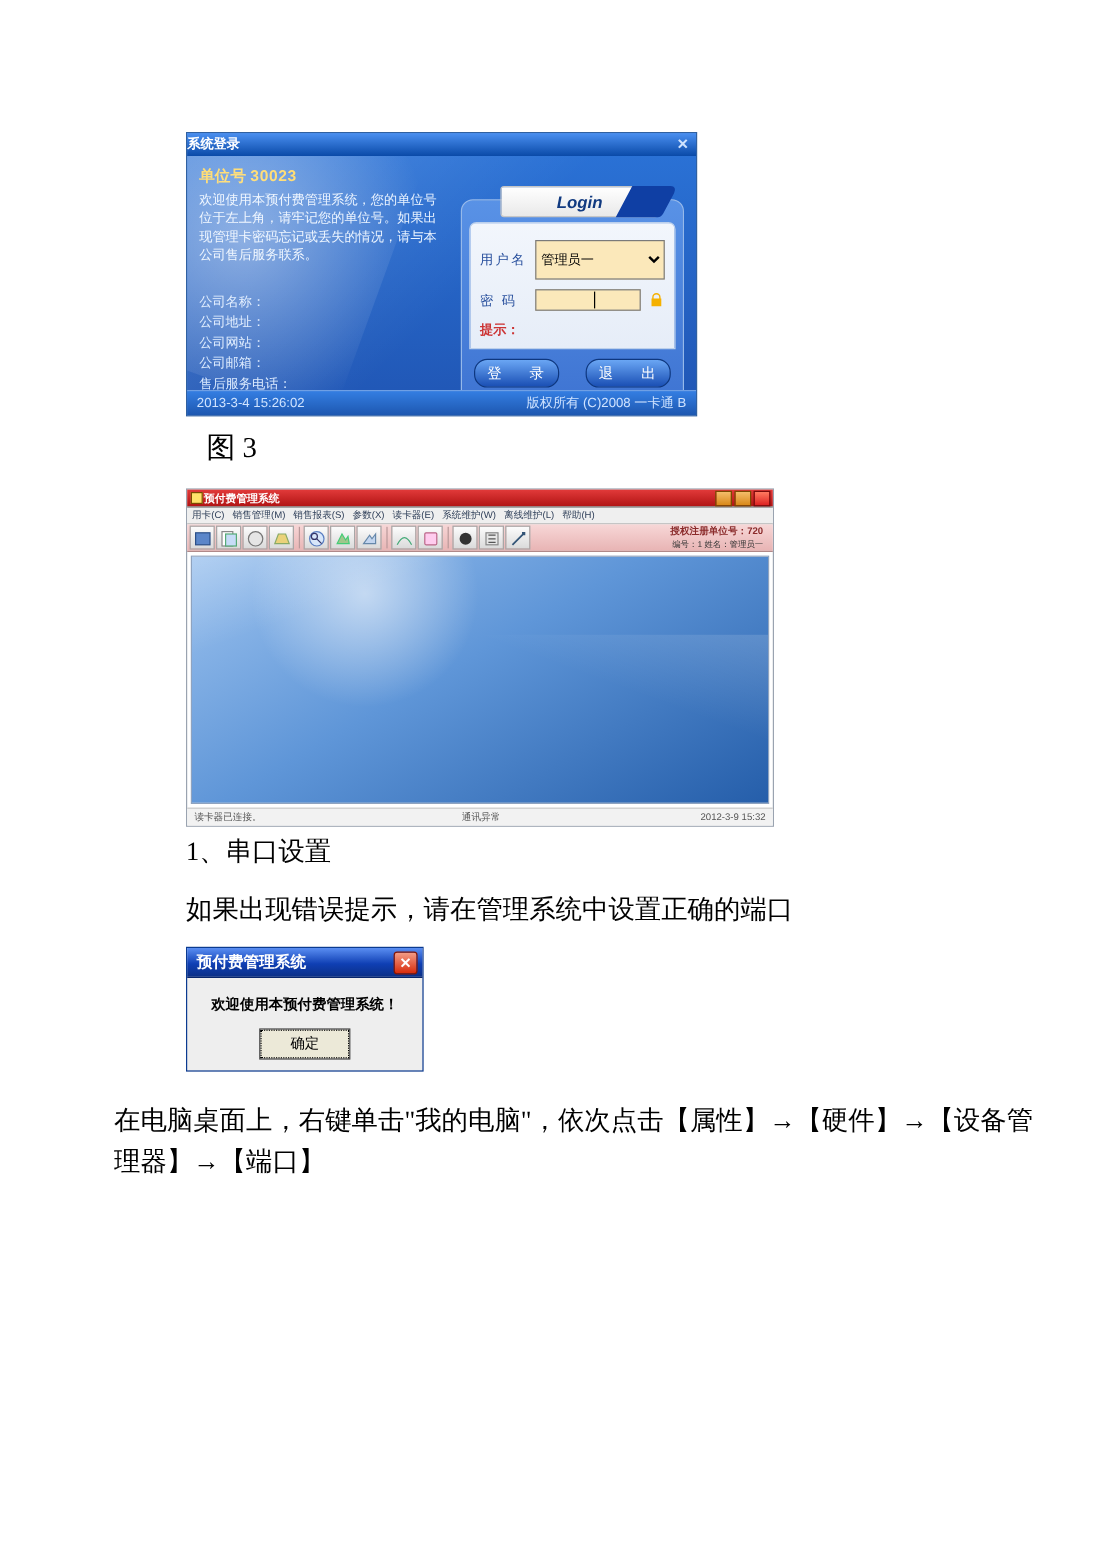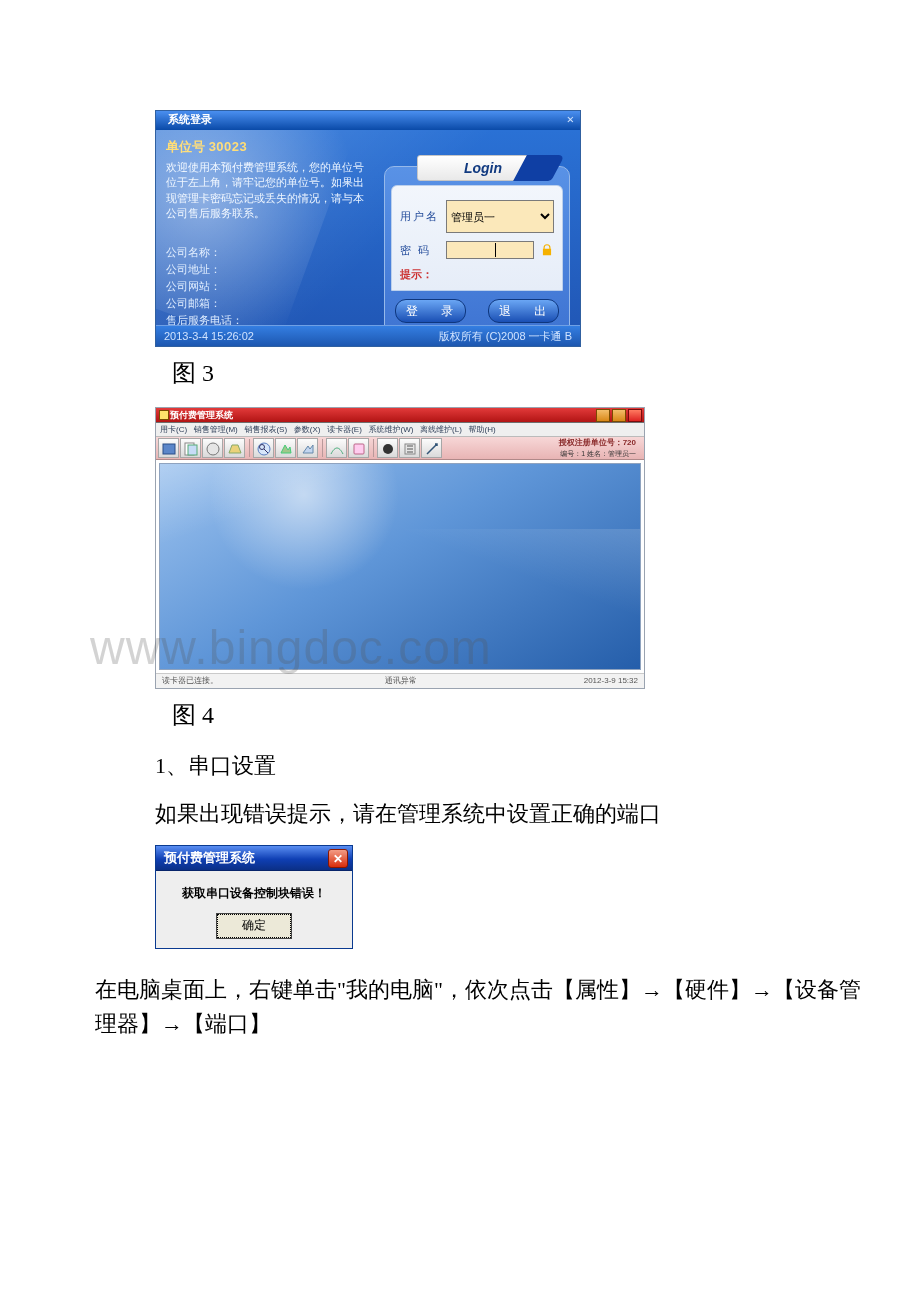--- a/index.html
+++ b/index.html
@@ -36,23 +36,22 @@
     font-size: 12px;
     color: #fff;
     position: relative;
   }
   .login-title {
     height: 19px;
     background: linear-gradient(#4a8ff0, #0a4aa8);
     font-size: 11px;
     font-weight: bold;
     line-height: 19px;
-    padding-left: 12px;
-    position: relative;
-    font-family: Liberation Mono, monospace;
+    padding-left: 0;
+    position: relative;
   }
   .login-title .close-x {
     position: absolute;
     right: 6px; top: 0;
     font-size: 12px;
     color: #cfe3ff;
   }
   .login-body {
     position: relative;
     height: 195px;
@@ -567,35 +566,33 @@
       <div class="sweep1"></div>
       <div class="sweep2"></div>
     </div>
     <div class="statusbar">
       <span>读卡器已连接。</span>
       <span>通讯异常</span>
       <span>2012-3-9        15:32</span>
     </div>
   </div>
 
-  <div class="watermark">www.bingdoc.com</div>
-
-  <p class="caption">图 4</p>
+
 
   <p class="body-text">1、串口设置</p>
   <p class="body-text">如果出现错误提示，请在管理系统中设置正确的端口</p>
 
   <div class="err-dialog">
     <div class="err-titlebar">
       <span>预付费管理系统</span>
       <div class="err-close">
         <span>✕</span>
       </div>
     </div>
     <div class="err-body">
-      <div class="err-msg">获取串口设备控制块错误！</div>
+      <div class="err-msg">欢迎使用本预付费管理系统！</div>
       <div class="err-ok">确定</div>
     </div>
   </div>
 
   <p class="body-text" style="margin-top:24px; margin-left:-60px; margin-right:-40px;">    在电脑桌面上，右键单击"我的电脑"，依次点击【属性】→【硬件】→【设备管理器】→【端口】</p>
 
 </div>
 
 </body></html>

